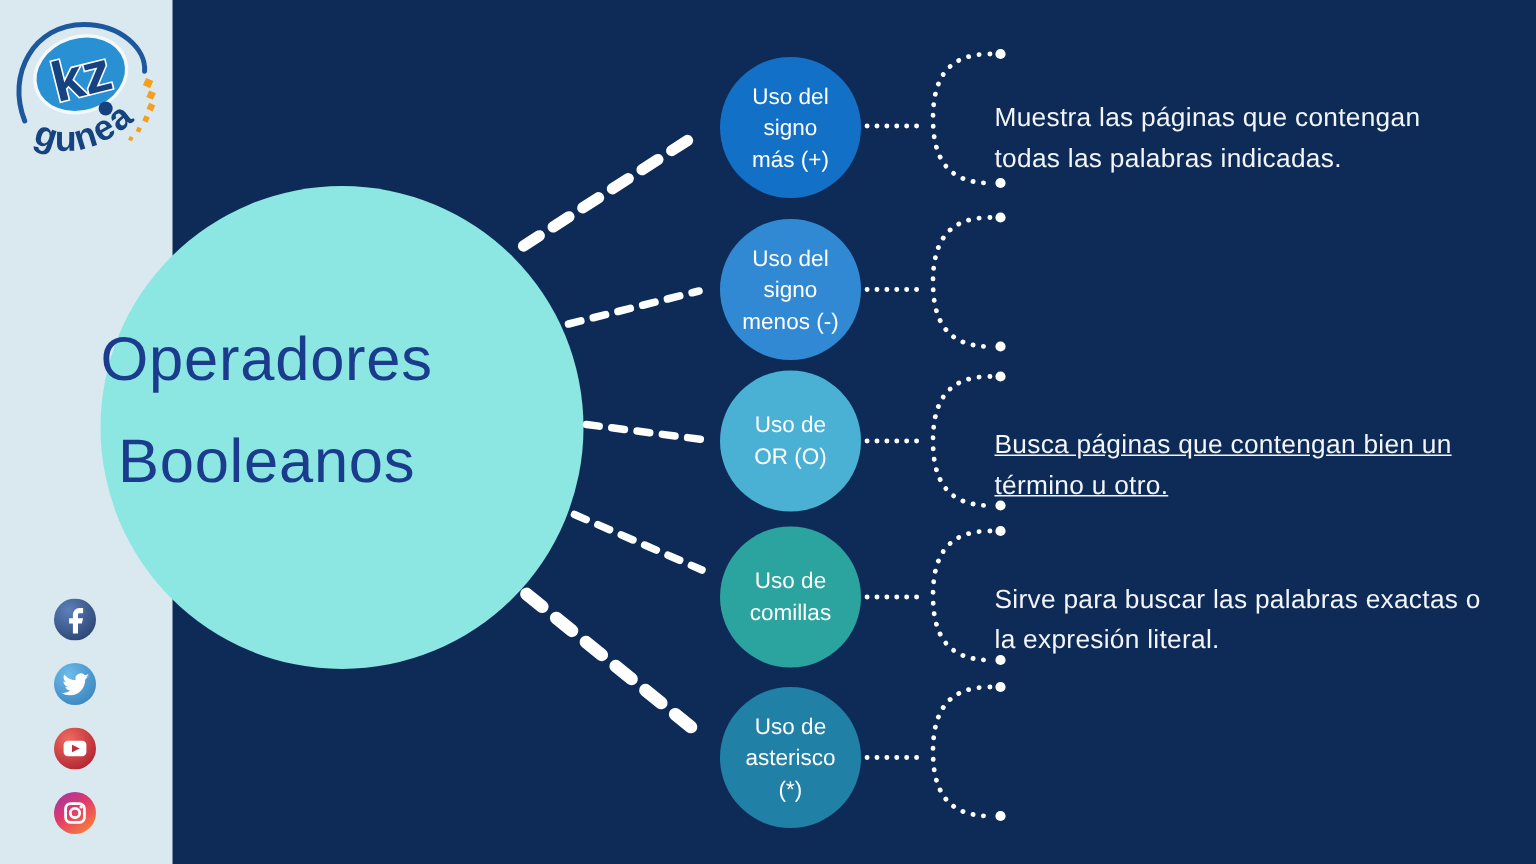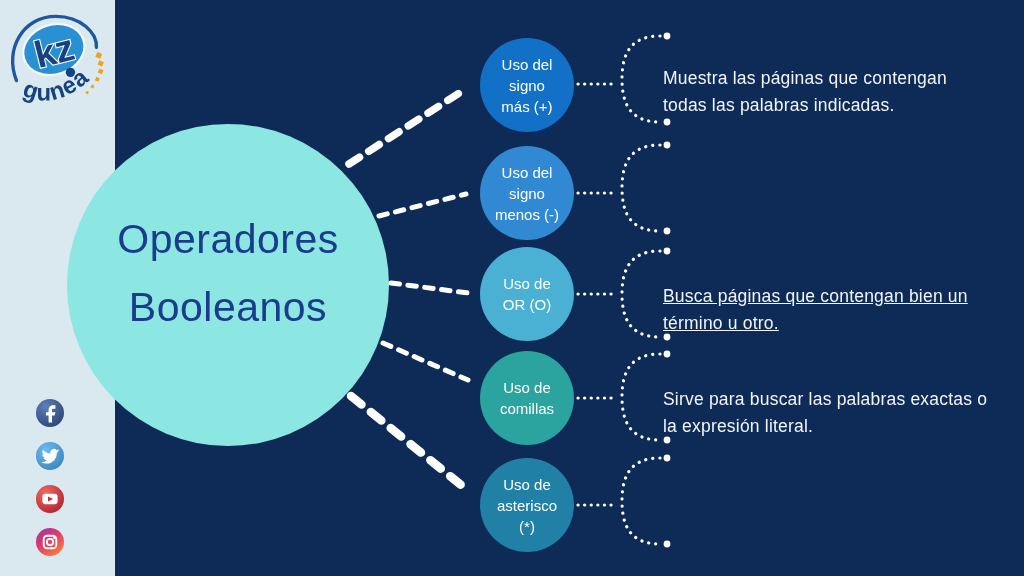--- a/index.html
+++ b/index.html
@@ -13,21 +13,21 @@
     background:#d9e9ef;
   }
   .logo { position:absolute; left:8px; top:8px; }
   .social { position:absolute; left:36px; top:399px; display:flex; flex-direction:column; gap:15px; }
   .social-btn { width:28px; height:28px; display:block; cursor:pointer; }
   .social-btn svg { display:block; }
 
   .main-circle {
     position:absolute; left:67px; top:124px; width:322px; height:322px;
     border-radius:50%; background:#8ce7e2;
-    display:flex; align-items:center; justify-content:center;
+    display:flex; align-items:center; justify-content:flex-start;
   }
   .main-title {
     margin:0; transform:translateY(-12px);
     font-size:41px; font-weight:500; line-height:1.66;
     color:#1b3c8c; text-align:center; white-space:pre-line;
     letter-spacing:0.5px;
   }
 
   .overlay { position:absolute; left:0; top:0; pointer-events:none; }
 

